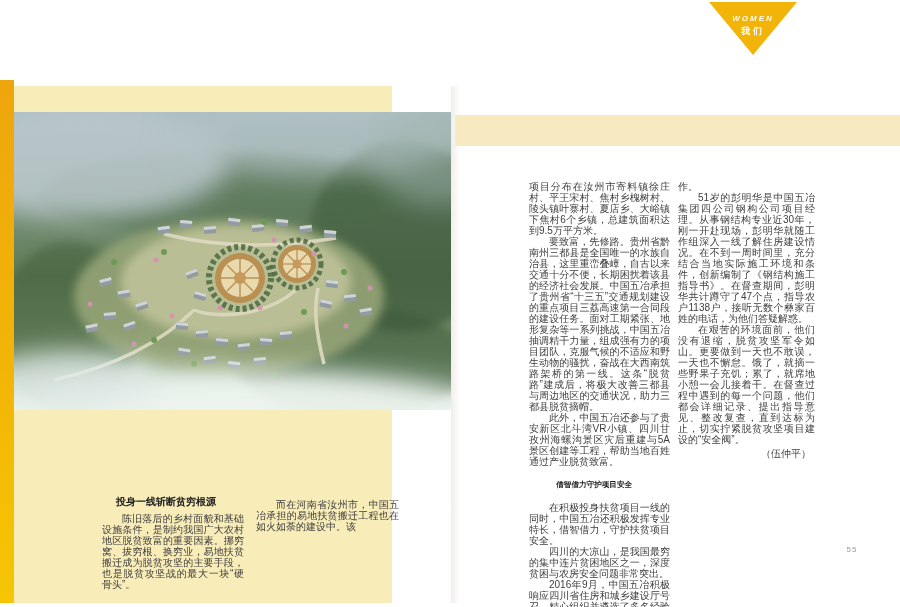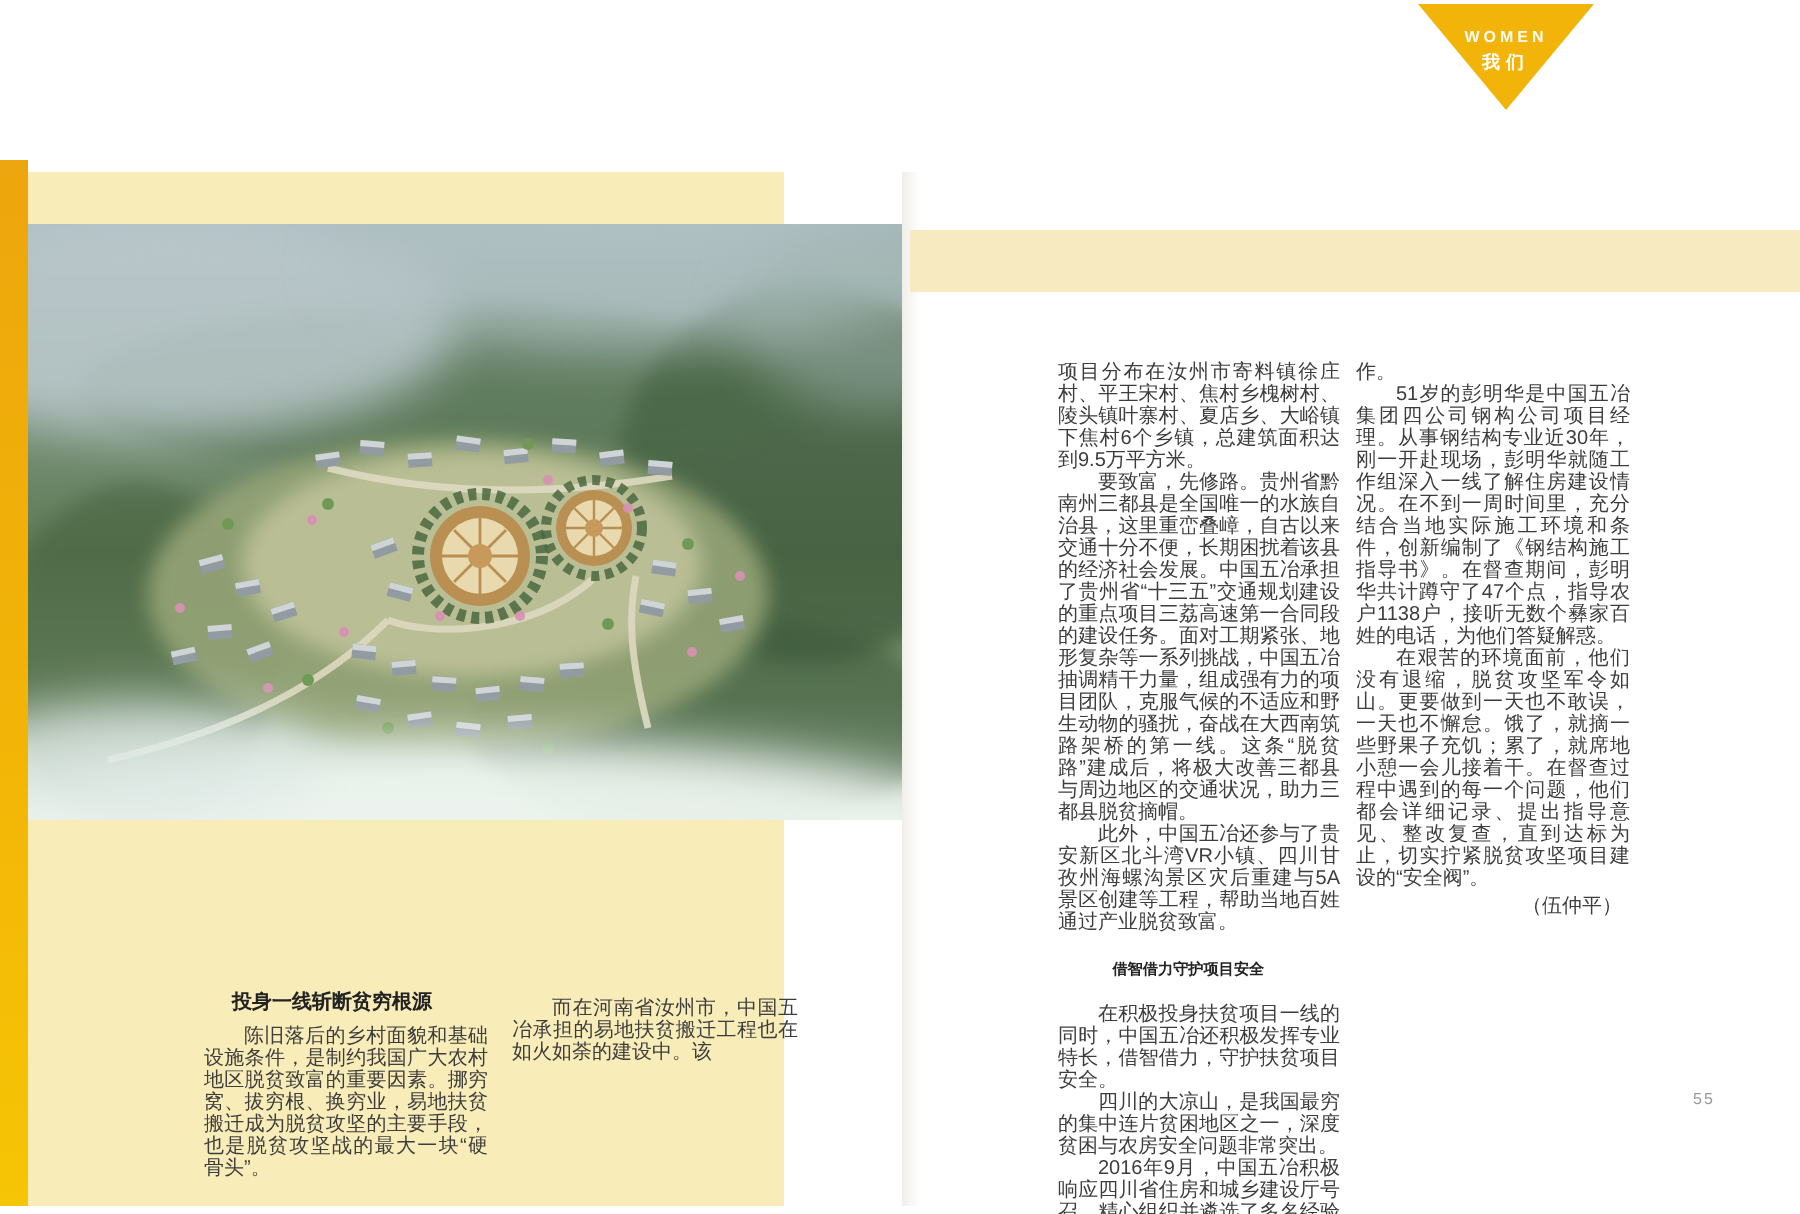--- a/index.html
+++ b/index.html
@@ -47,21 +47,21 @@
     position:absolute;left:840px;top:545px;width:24px;text-align:center;
     font-size:8px;color:#9a9a9a;letter-spacing:1px;
   }
   .corner-banner{
     position:absolute;left:709px;top:2px;width:88px;height:53px;
     background:#f2b409;
     -webkit-clip-path:polygon(0 0,100% 0,50% 100%);
     clip-path:polygon(0 0,100% 0,50% 100%);
     text-align:center;color:#ffffff;
   }
-  .banner-en{font-size:8px;letter-spacing:2px;margin-top:12px;font-weight:bold;opacity:.95;}
+  .banner-en{font-size:8px;letter-spacing:2px;margin-top:12px;font-weight:bold;opacity:.95;font-style:italic;}
   .banner-zh{font-size:9px;letter-spacing:3px;margin-top:2px;font-weight:bold;}
 </style>
 </head>
 <body>
 
 <div class="spread">
 
   <div class="gold-band"></div>
 
   <div class="left-page">

